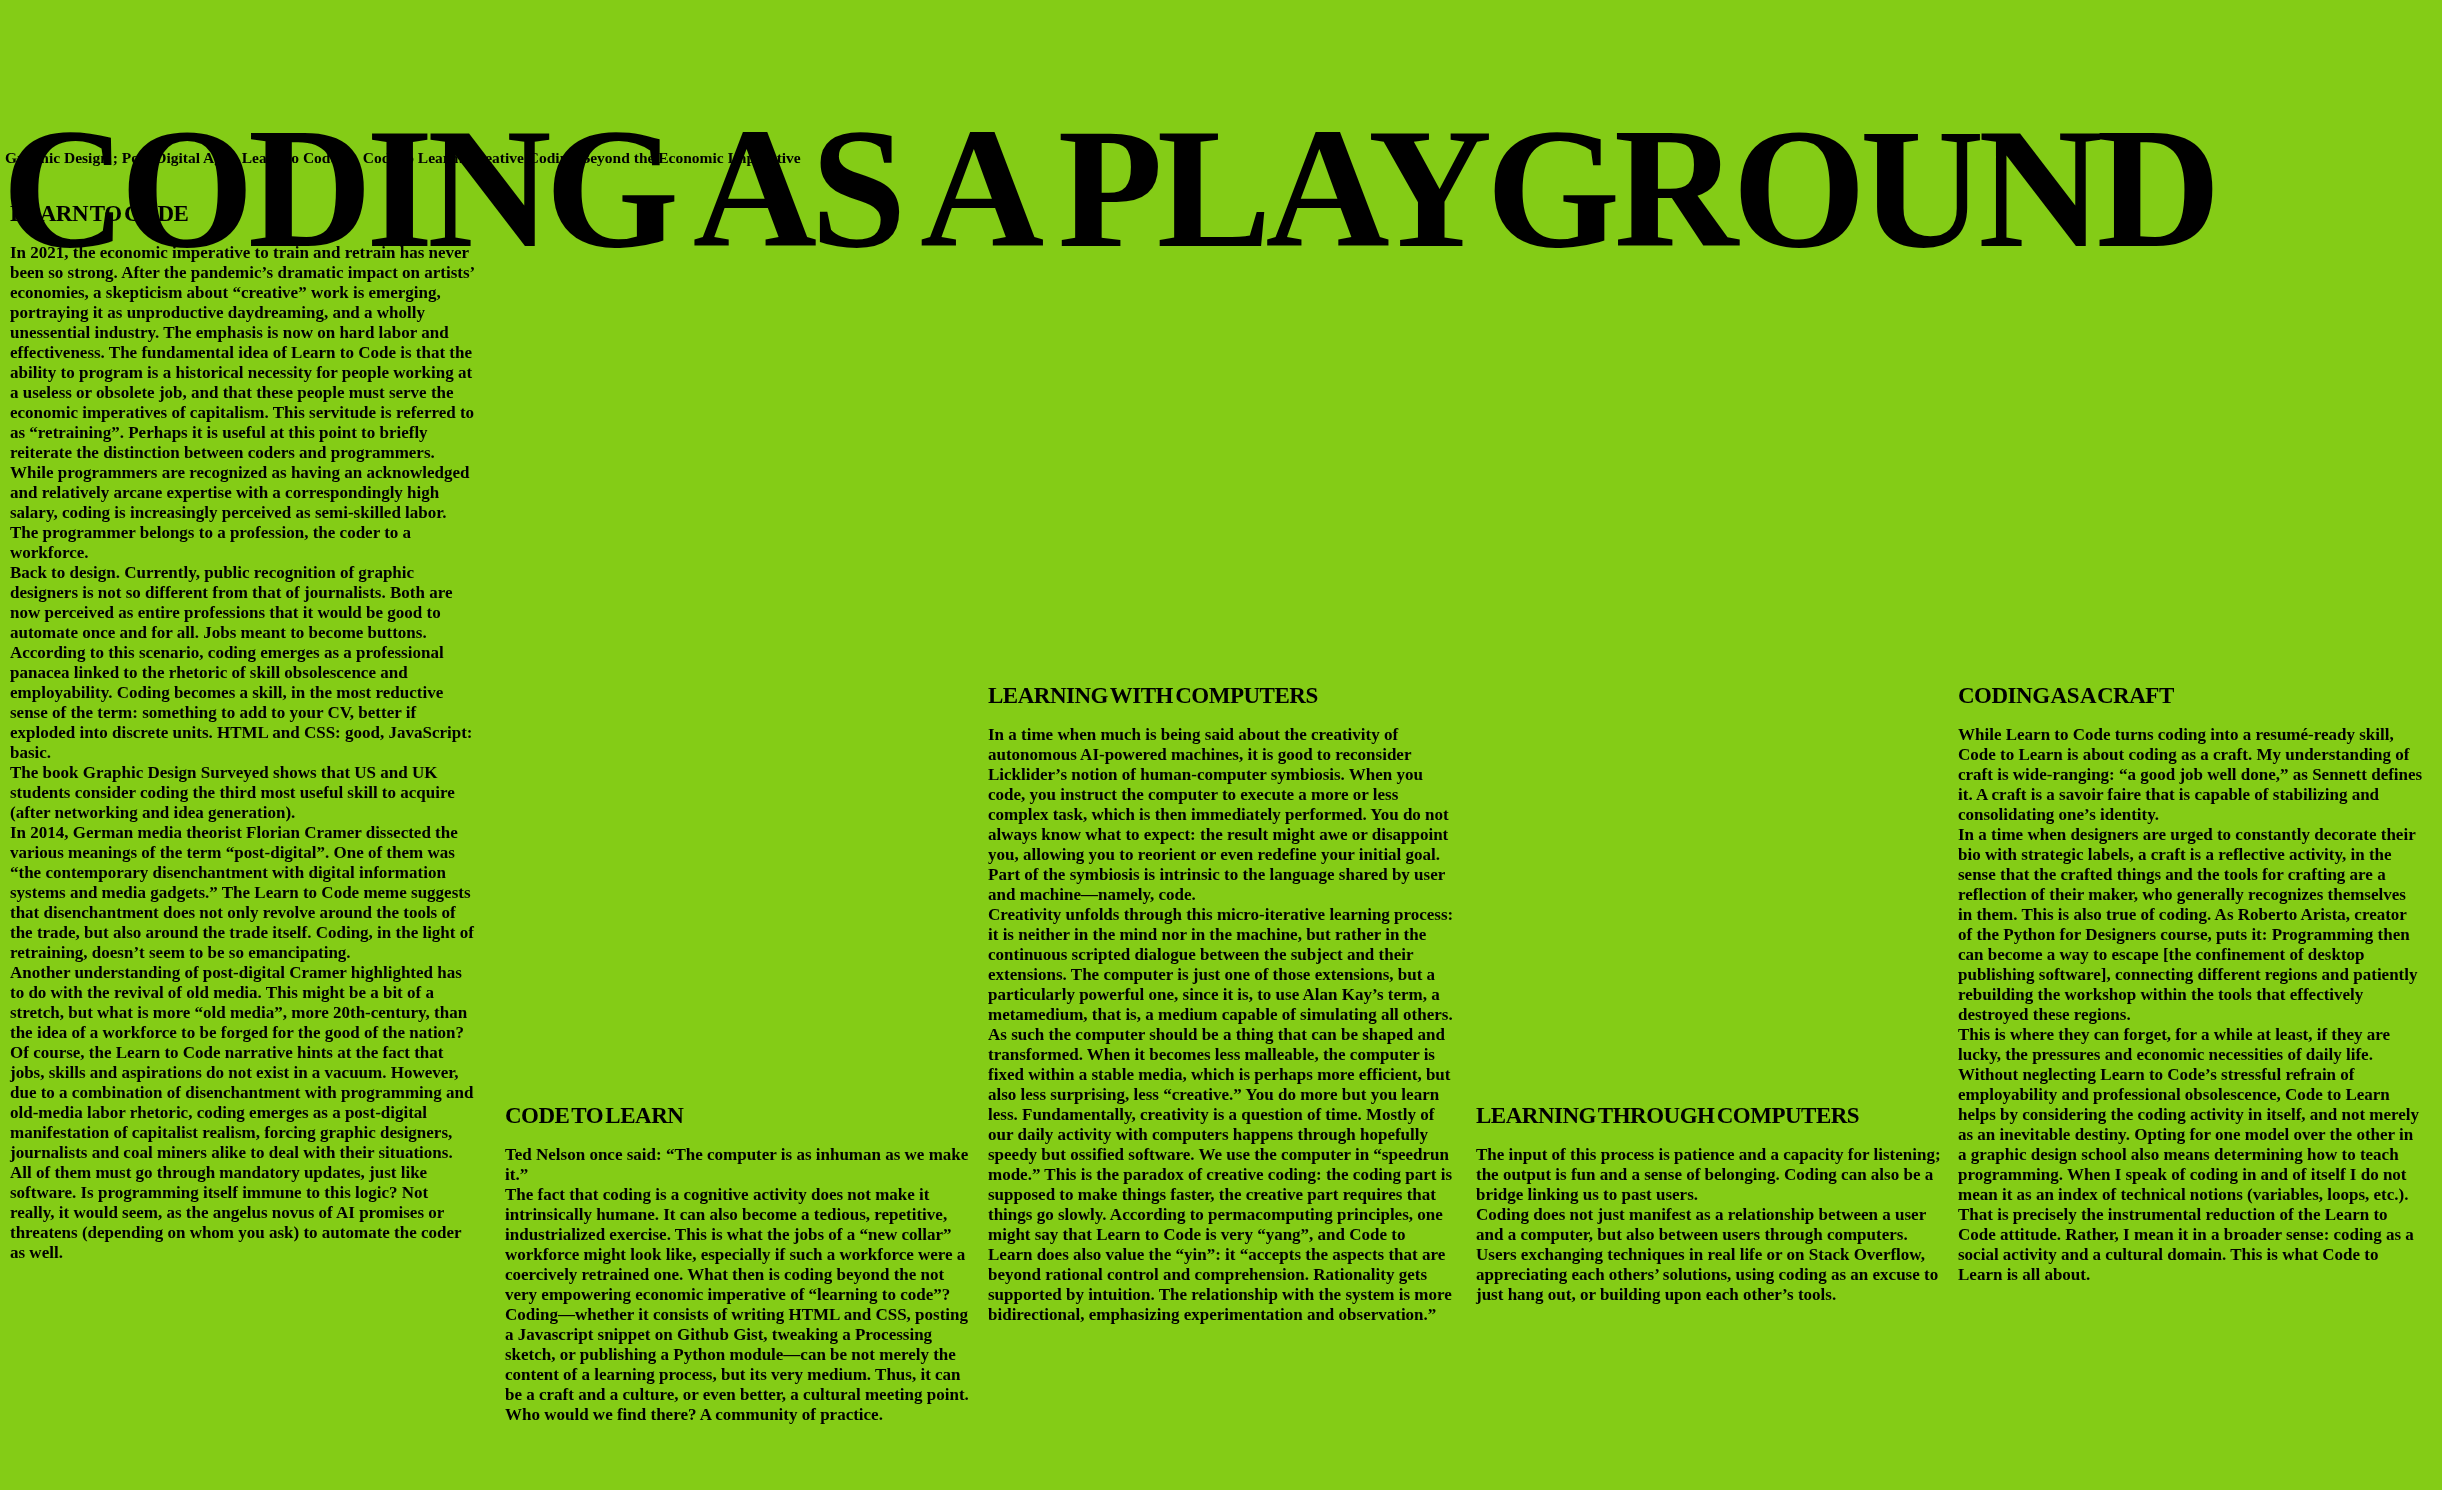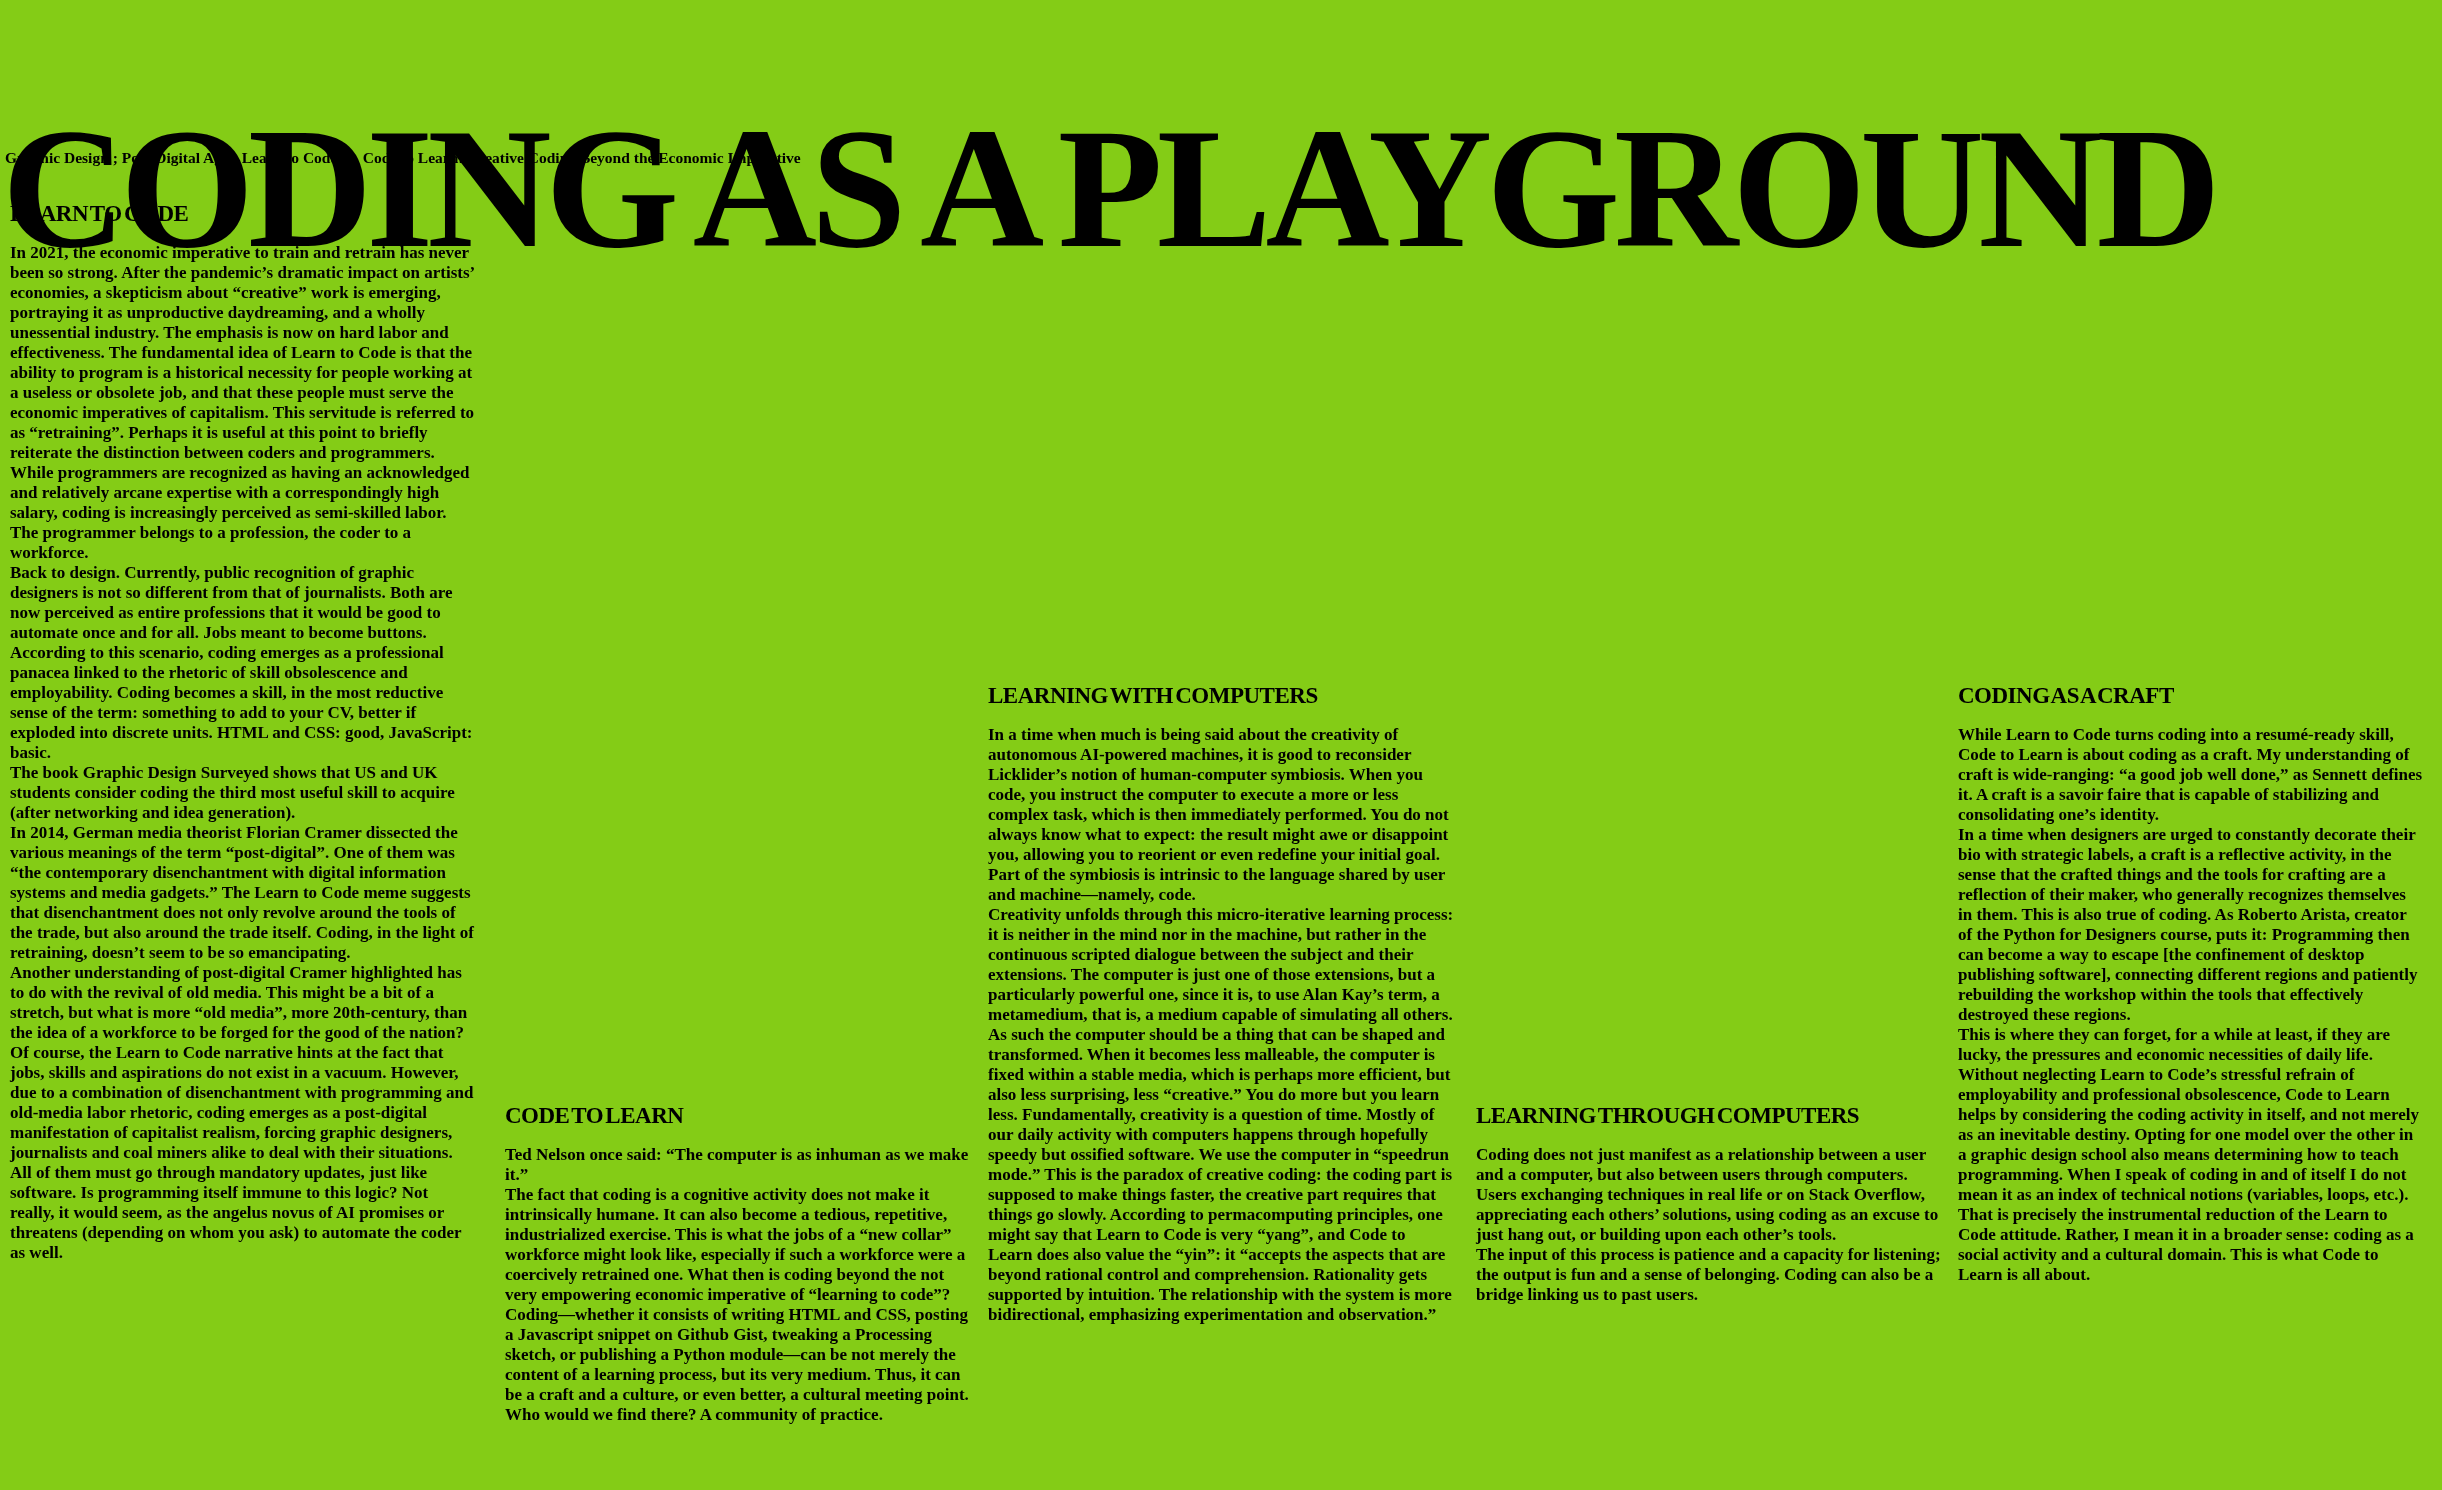--- a/index.html
+++ b/index.html
@@ -85,22 +85,22 @@
     <div class="col-body">
         <p class="para">In a time when much is being said about the creativity of autonomous AI-powered machines, it is good to reconsider Licklider’s notion of human-computer symbiosis. When you code, you instruct the computer to execute a more or less complex task, which is then immediately performed. You do not always know what to expect: the result might awe or disappoint you, allowing you to reorient or even redefine your initial goal. Part of the symbiosis is intrinsic to the language shared by user and machine—namely, code.</p>
         <p class="para">Creativity unfolds through this micro-iterative learning process: it is neither in the mind nor in the machine, but rather in the continuous scripted dialogue between the subject and their extensions. The computer is just one of those extensions, but a particularly powerful one, since it is, to use Alan Kay’s term, a metamedium, that is, a medium capable of simulating all others.</p>
         <p class="para">As such the computer should be a thing that can be shaped and transformed. When it becomes less malleable, the computer is fixed within a stable media, which is perhaps more efficient, but also less surprising, less “creative.” You do more but you learn less. Fundamentally, creativity is a question of time. Mostly of our daily activity with computers happens through hopefully speedy but ossified software. We use the computer in “speedrun mode.” This is the paradox of creative coding: the coding part is supposed to make things faster, the creative part requires that things go slowly. According to permacomputing principles, one might say that Learn to Code is very “yang”, and Code to Learn does also value the “yin”: it “accepts the aspects that are beyond rational control and comprehension. Rationality gets supported by intuition. The relationship with the system is more bidirectional, emphasizing experimentation and observation.”</p>
       </div>
   </div>
 
   <div class="column col-4">
     <h2 class="col-heading">LEARNING THROUGH COMPUTERS</h2>
     <div class="col-body">
+        <p class="para">The input of this process is patience and a capacity for listening; the output is fun and a sense of belonging. Coding can also be a bridge linking us to past users.</p>
         <p class="para">Coding does not just manifest as a relationship between a user and a computer, but also between users through computers. Users exchanging techniques in real life or on Stack Overflow, appreciating each others’ solutions, using coding as an excuse to just hang out, or building upon each other’s tools.</p>
-        <p class="para">The input of this process is patience and a capacity for listening; the output is fun and a sense of belonging. Coding can also be a bridge linking us to past users.</p>
       </div>
   </div>
 
   <div class="column col-5">
     <h2 class="col-heading">CODING AS A CRAFT</h2>
     <div class="col-body">
         <p class="para">While Learn to Code turns coding into a resumé-ready skill, Code to Learn is about coding as a craft. My understanding of craft is wide-ranging: “a good job well done,” as Sennett defines it. A craft is a savoir faire that is capable of stabilizing and consolidating one’s identity.</p>
         <p class="para">In a time when designers are urged to constantly decorate their bio with strategic labels, a craft is a reflective activity, in the sense that the crafted things and the tools for crafting are a reflection of their maker, who generally recognizes themselves in them. This is also true of coding. As Roberto Arista, creator of the Python for Designers course, puts it: Programming then can become a way to escape [the confinement of desktop publishing software], connecting different regions and patiently rebuilding the workshop within the tools that effectively destroyed these regions.</p>
         <p class="para">This is where they can forget, for a while at least, if they are lucky, the pressures and economic necessities of daily life.</p>
         <p class="para">Without neglecting Learn to Code’s stressful refrain of employability and professional obsolescence, Code to Learn helps by considering the coding activity in itself, and not merely as an inevitable destiny. Opting for one model over the other in a graphic design school also means determining how to teach programming. When I speak of coding in and of itself I do not mean it as an index of technical notions (variables, loops, etc.). That is precisely the instrumental reduction of the Learn to Code attitude. Rather, I mean it in a broader sense: coding as a social activity and a cultural domain. This is what Code to Learn is all about.</p>

